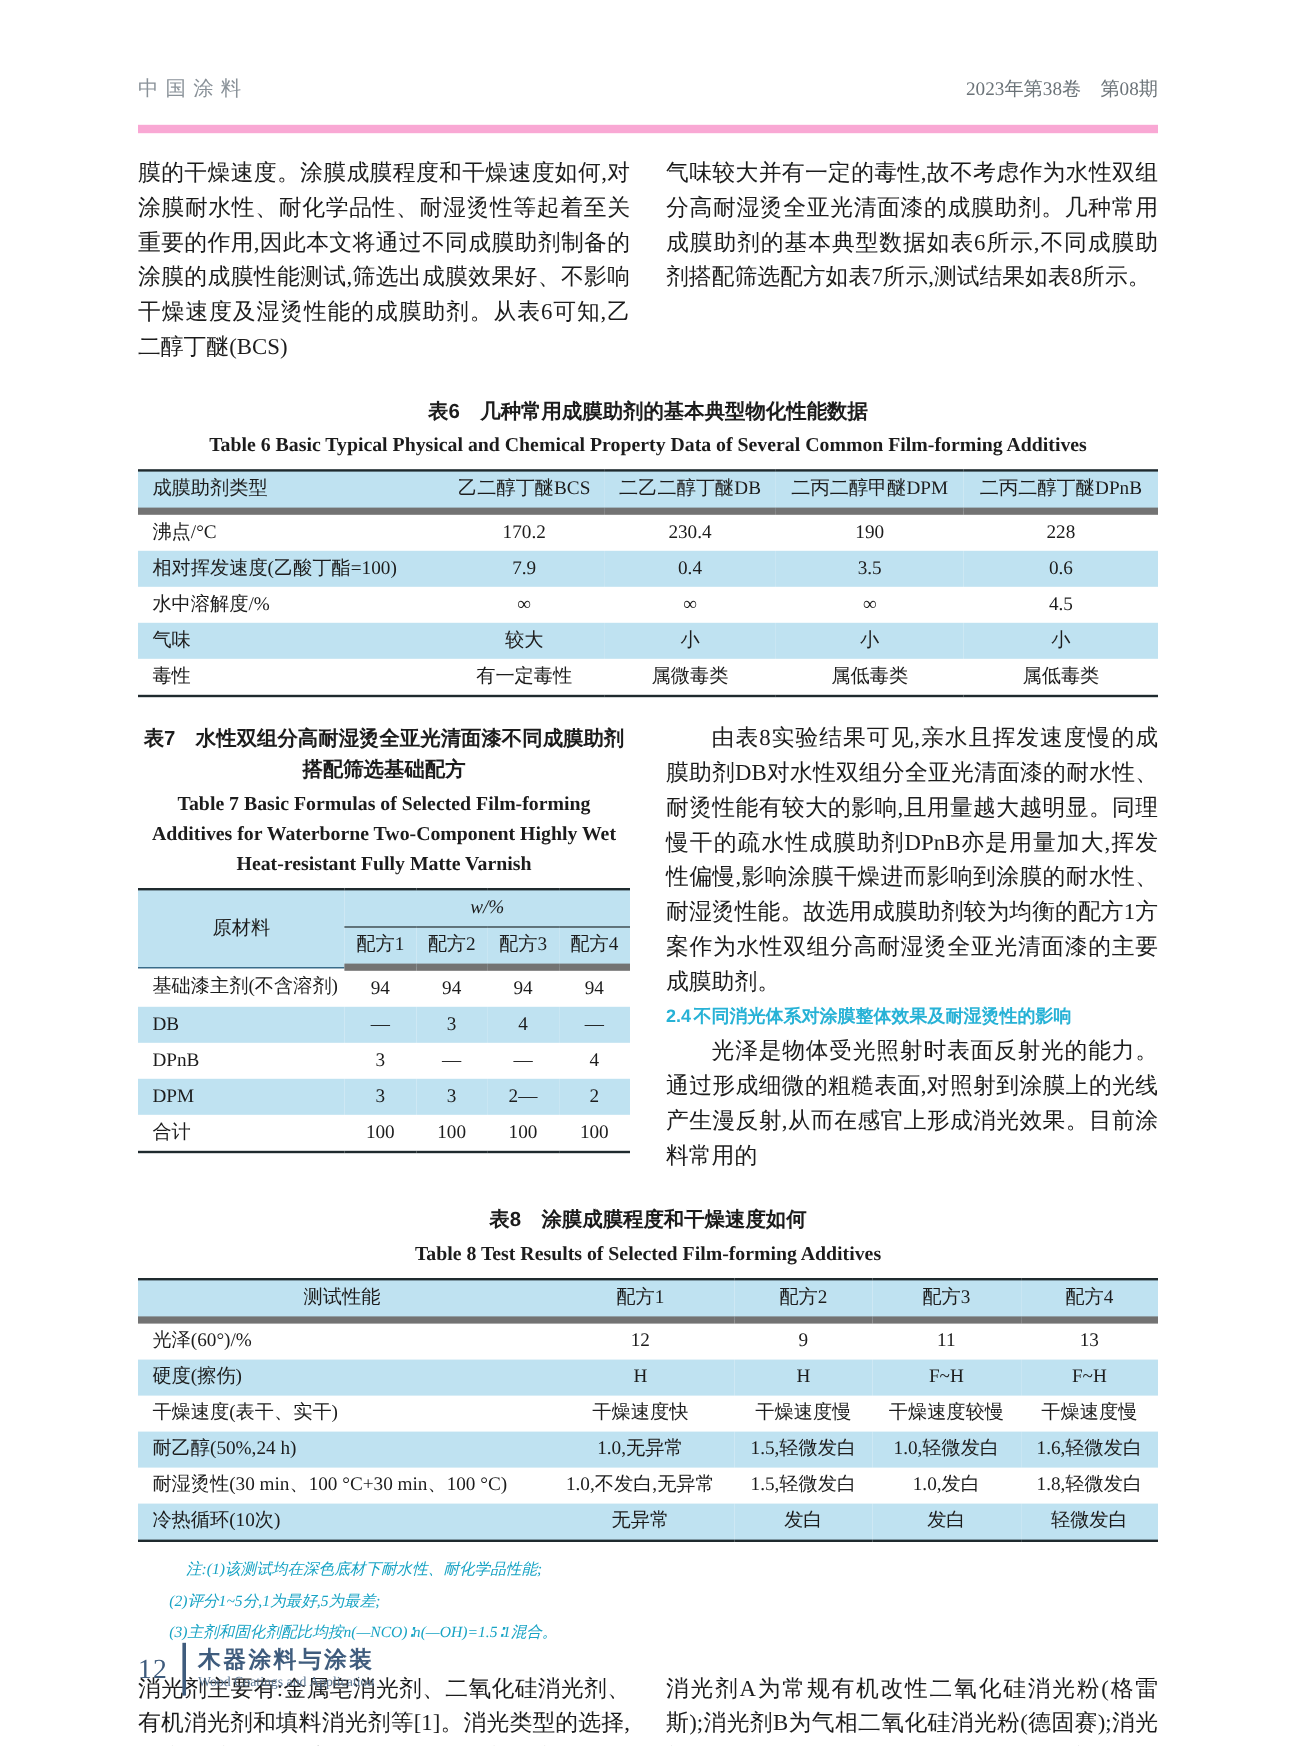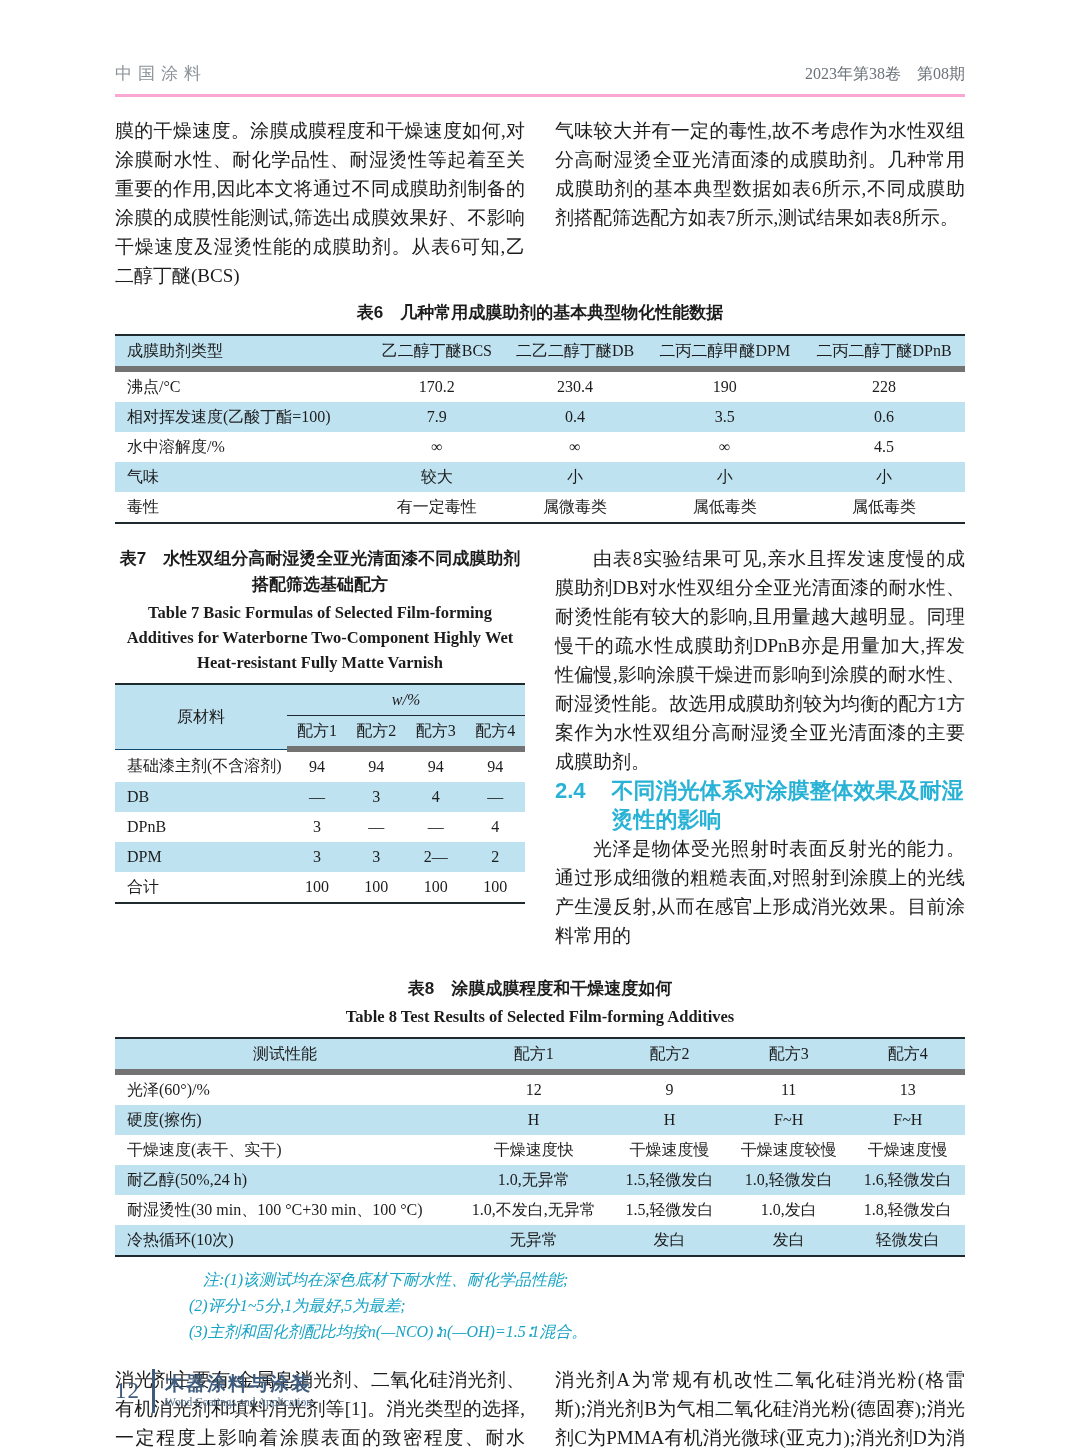--- a/index.html
+++ b/index.html
@@ -9,22 +9,22 @@
     font-family: "Liberation Serif", "DejaVu Serif", serif;
     color: #1c1c1c;
     position: relative;
     overflow: hidden;
   }
   .page { padding: 62px 115px 0 115px; }
 
   
   .page-header {
     display: flex; justify-content: space-between; align-items: flex-end;
-    border-bottom: 3px solid #f9a8d4;
-    padding-bottom: 9px;
+    border-bottom: 7px solid #f9a8d4;
+    padding-bottom: 19px;
   }
   .journal-name { color: #8a9299; font-size: 17px; letter-spacing: 6px; }
   .issue-info   { color: #6b7378; font-size: 16px; }
 
   
   .cols { display: flex; gap: 30px; }
   .col  { flex: 1 1 0; min-width: 0; }
   p.body-text {
     font-size: 19px; line-height: 29px;
     text-align: justify;
@@ -56,50 +56,49 @@
   .t6 td:first-child, .t8 td:first-child { white-space: nowrap; }
   .t6 th:first-child { text-align: left; padding-left: 12px; }
   .t6 col.c-label { width: 30%; }
   .t8 col.c-label { width: 40%; }
   .t7 col.c-label { width: 42%; }
   .t7 .wcell { font-style: italic; border-bottom: 1px solid #1f2a2e; }
   .t7 th.mat { border-bottom: 1px solid #0c4a6e; }
 
   
   .sec-heading {
-    color: #27b2d6; font-weight: bold; font-size: 22px;
+    color: #27b2d6; font-weight: bold; font-size: 15px;
     font-family: "Liberation Sans", "DejaVu Sans", sans-serif;
-    line-height: 29px; display: flex; gap: 26px;
+    line-height: 29px; display: flex; gap: 2px;
   }
 
   
   .notes { margin-top: 10px; padding-left: 26px; color: #17a3c4; }
   .notes p {
-    font-size: 16px; line-height: 26px; font-style: italic;
+    font-size: 13px; line-height: 26px; font-style: italic;
     font-family: "Liberation Serif", "DejaVu Serif", serif;
-    margin-left: 48px;
   }
   .notes p:first-child { text-indent: 14px; }
 
   
   .page-footer {
     position: absolute; left: 115px; bottom: 42px;
     display: flex; align-items: center; color: #3f5c7d;
   }
   .page-num { font-size: 23px; margin-right: 12px; letter-spacing: 1px; }
   .footer-bar { width: 3px; height: 44px; background: #3f5c7d; margin-right: 10px; }
   .footer-cn {
     font-size: 19px; font-weight: bold; line-height: 22px;
     font-family: "Liberation Sans", "DejaVu Sans", sans-serif; letter-spacing: 2px;
   }
   .footer-en { font-size: 11.5px; line-height: 15px; color: #55708d; }
 
   
   .top-cols    { margin-top: 19px; }
-  .table6-sec  { margin-top: 10px; }
+  .table6-sec  { margin-top: 26px; }
   .mid-cols    { margin-top: 20px; }
   .table7-sec  { margin-top: 2px; }
   .table8-sec  { margin-top: 26px; }
   .bottom-cols { margin-top: 20px; }
 </style>
 </head>
 <body>
 
 <div class="page">
 
@@ -112,20 +111,21 @@
     <div class="col">
       <p class="body-text">膜的干燥速度。涂膜成膜程度和干燥速度如何,对涂膜耐水性、耐化学品性、耐湿烫性等起着至关重要的作用,因此本文将通过不同成膜助剂制备的涂膜的成膜性能测试,筛选出成膜效果好、不影响干燥速度及湿烫性能的成膜助剂。从表6可知,乙二醇丁醚(BCS)</p>
     </div>
     <div class="col">
       <p class="body-text">气味较大并有一定的毒性,故不考虑作为水性双组分高耐湿烫全亚光清面漆的成膜助剂。几种常用成膜助剂的基本典型数据如表6所示,不同成膜助剂搭配筛选配方如表7所示,测试结果如表8所示。</p>
     </div>
   </div>
 
   <div class="table6-sec">
     <div class="tbl-title-cn">表6　几种常用成膜助剂的基本典型物化性能数据</div>
+    <div class="tbl-title-en">Table 6   Basic Typical Physical and Chemical Property Data of Several Common Film-forming Additives</div>
     <table class="t6">
       <colgroup>
           <col class="c-label">
           <col>
           <col>
           <col>
           <col>
         </colgroup>
       <thead>
         <tr>

